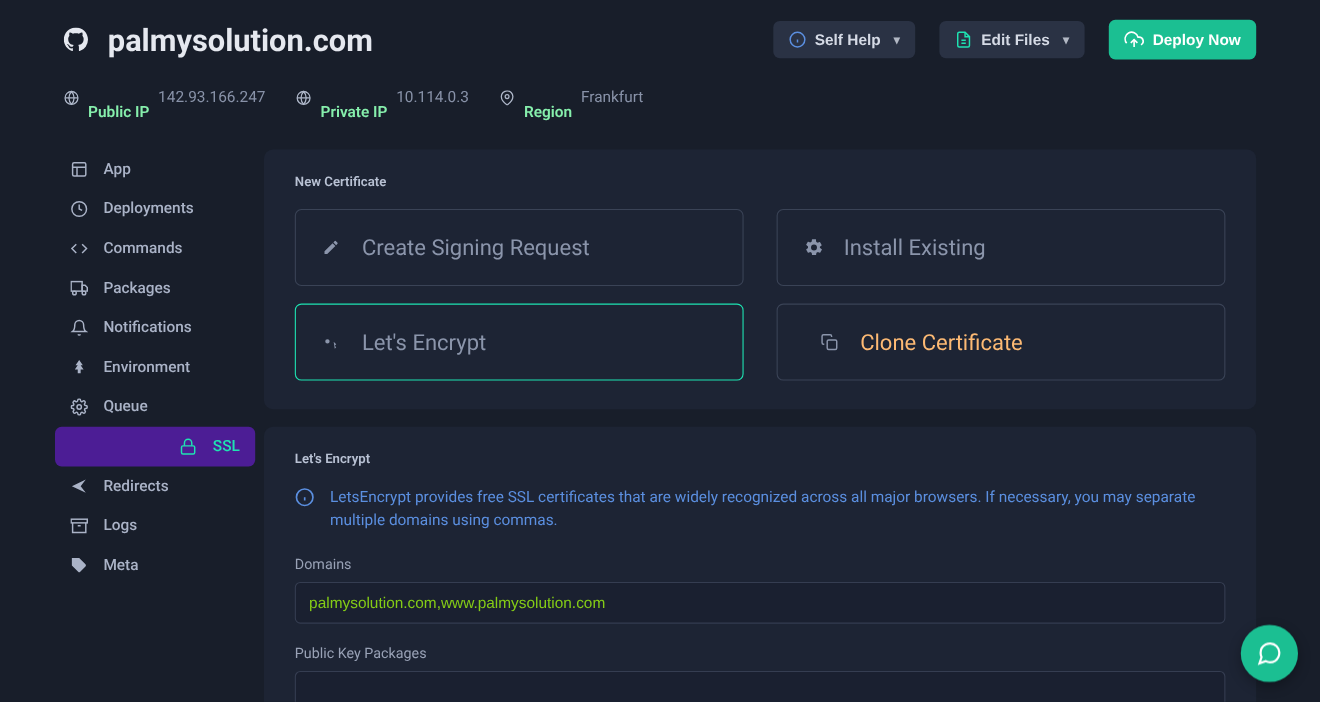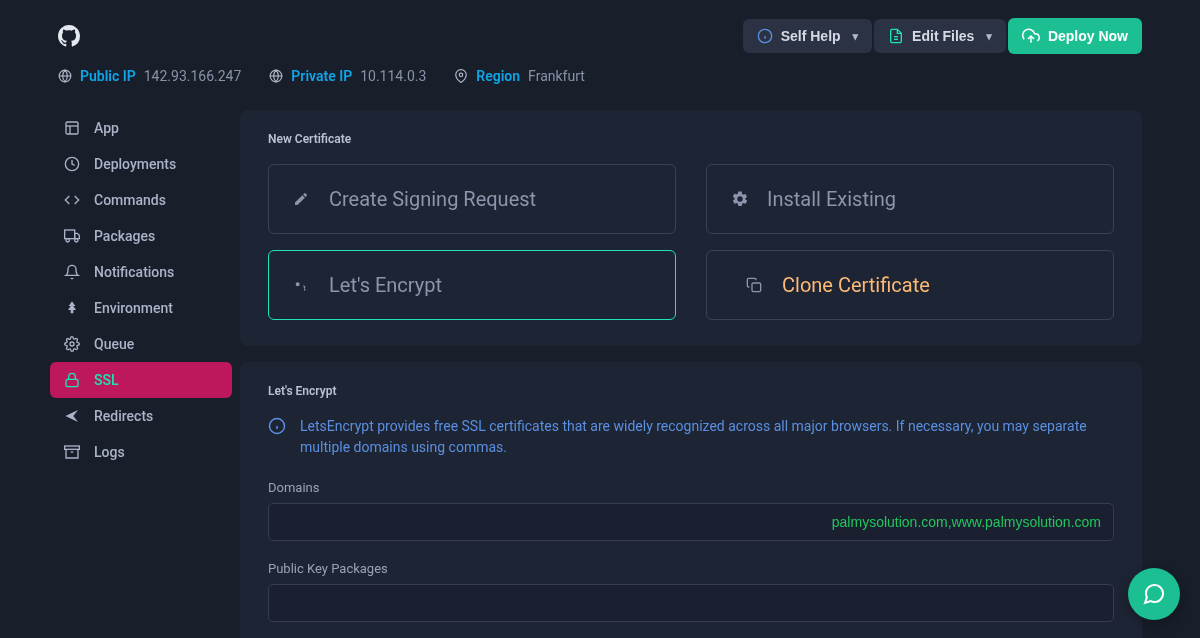--- a/index.html
+++ b/index.html
@@ -23,21 +23,21 @@
   align-items: center;
   gap: 18px;
 }
 .site-title {
   font-size: 28px;
   font-weight: 700;
   color: #e5e8ef;
 }
 .header-right {
   display: flex;
-  gap: 2px;
+  gap: 22px;
   align-items: center;
 }
 .btn {
   display: inline-flex;
   align-items: center;
   gap: 8px;
   padding: 9px 14px;
   border-radius: 6px;
   font-weight: 600;
   font-size: 14px;
@@ -54,21 +54,21 @@
 }
 .chev { margin-left: 4px; font-size: 11px; opacity: 0.8;}
 .meta-row {
   padding: 4px 58px 18px 58px;
   display: flex;
   gap: 28px;
   align-items: center;
   font-size: 14px;
 }
 .meta-item { display: flex; align-items: center; gap: 8px; color: #aeb7c9; }
-.meta-label { font-weight: 600; color: #0ea5e9; }
+.meta-label { font-weight: 600; color: #86efac; margin-top: 26px; }
 .meta-value { color: #8892a8; }
 .main {
   display: flex;
   padding: 8px 58px 0 50px;
   gap: 8px;
 }
 .sidebar {
   width: 182px;
   flex-shrink: 0;
 }
@@ -77,22 +77,23 @@
   align-items: center;
   gap: 14px;
   padding: 10px 14px;
   border-radius: 6px;
   color: #aab3c7;
   cursor: pointer;
   font-size: 14px;
   font-weight: 500;
 }
 .side-item.active {
-  background: #be185d;
+  background: #4c1d95;
   color: #1ee3b2;
+  justify-content: flex-end;
 }
 .side-icon { width: 16px; display: flex; justify-content: center; }
 .content { flex: 1; }
 .panel {
   background: #1d2434;
   border-radius: 8px;
   padding: 22px 28px 26px 28px;
   margin-bottom: 16px;
 }
 .panel-title {
@@ -136,24 +137,23 @@
   font-size: 13px;
   color: #99a2b6;
   margin-bottom: 8px;
 }
 .text-input {
   width: 100%;
   background: #1a2030;
   border: 1px solid #353d51;
   border-radius: 5px;
   padding: 10px 12px;
-  color: #22c55e;
+  color: #84cc16;
   font-size: 14px;
   outline: none;
-  text-align: right;
 }
 .fab {
   position: fixed;
   right: 20px;
   bottom: 18px;
   width: 52px;
   height: 52px;
   border-radius: 50%;
   background: #1bbf92;
   display: flex;
@@ -167,20 +167,21 @@
 </head>
 <body>
 
 <div class="header">
   <div class="header-left">
     <span>
       <svg width="22" height="22" viewBox="0 0 16 16" fill="#e5e8ef">
           <path d="M8 0C3.58 0 0 3.58 0 8c0 3.54 2.29 6.53 5.47 7.59.4.07.55-.17.55-.38 0-.19-.01-.82-.01-1.49-2.01.37-2.53-.49-2.69-.94-.09-.23-.48-.94-.82-1.13-.28-.15-.68-.52-.01-.53.63-.01 1.08.58 1.23.82.72 1.21 1.87.87 2.33.66.07-.52.28-.87.51-1.07-1.78-.2-3.64-.89-3.64-3.95 0-.87.31-1.59.82-2.15-.08-.2-.36-1.02.08-2.12 0 0 .67-.21 2.2.82.64-.18 1.32-.27 2-.27.68 0 1.36.09 2 .27 1.53-1.04 2.2-.82 2.2-.82.44 1.1.16 1.92.08 2.12.51.56.82 1.27.82 2.15 0 3.07-1.87 3.75-3.65 3.95.29.25.54.73.54 1.48 0 1.07-.01 1.93-.01 2.2 0 .21.15.46.55.38A8.013 8.013 0 0016 8c0-4.42-3.58-8-8-8z"></path>
         </svg>
     </span>
+    <span class="site-title">palmysolution.com</span>
   </div>
   <div class="header-right">
     <button class="btn btn-secondary">
       <span>
         <svg width="16" height="16" viewBox="0 0 24 24" fill="none" stroke="#5b8fe0" stroke-width="2">
             <circle cx="12" cy="12" r="10"></circle>
             <line x1="12" y1="16" x2="12" y2="12"></line>
             <line x1="12" y1="8" x2="12" y2="8"></line>
           </svg>
       </span>
@@ -333,20 +334,28 @@
     </div>
     <div class="side-item">
       <span class="side-icon">
           <svg width="16" height="16" viewBox="0 0 24 24" fill="none" stroke="currentColor" stroke-width="2">
             <polyline points="21 8 21 21 3 21 3 8"></polyline>
             <rect x="1" y="3" width="22" height="5"></rect>
             <line x1="10" y1="12" x2="14" y2="12"></line>
           </svg>
         </span>
       <span>Logs</span>
+    </div>
+    <div class="side-item">
+      <span class="side-icon">
+          <svg width="16" height="16" viewBox="0 0 24 24" fill="currentColor">
+            <path d="M20.59 13.41l-7.17 7.17a2 2 0 01-2.83 0L2 12V2h10l8.59 8.59a2 2 0 010 2.82z"></path>
+          </svg>
+        </span>
+      <span>Meta</span>
     </div>
   </div>
 
   <div class="content">
     <div class="panel">
       <div class="panel-title">New Certificate</div>
       <div class="opt-grid">
         <div class="opt">
           <span class="opt-icon">
               <svg width="16" height="16" viewBox="0 0 24 24" fill="currentColor">

